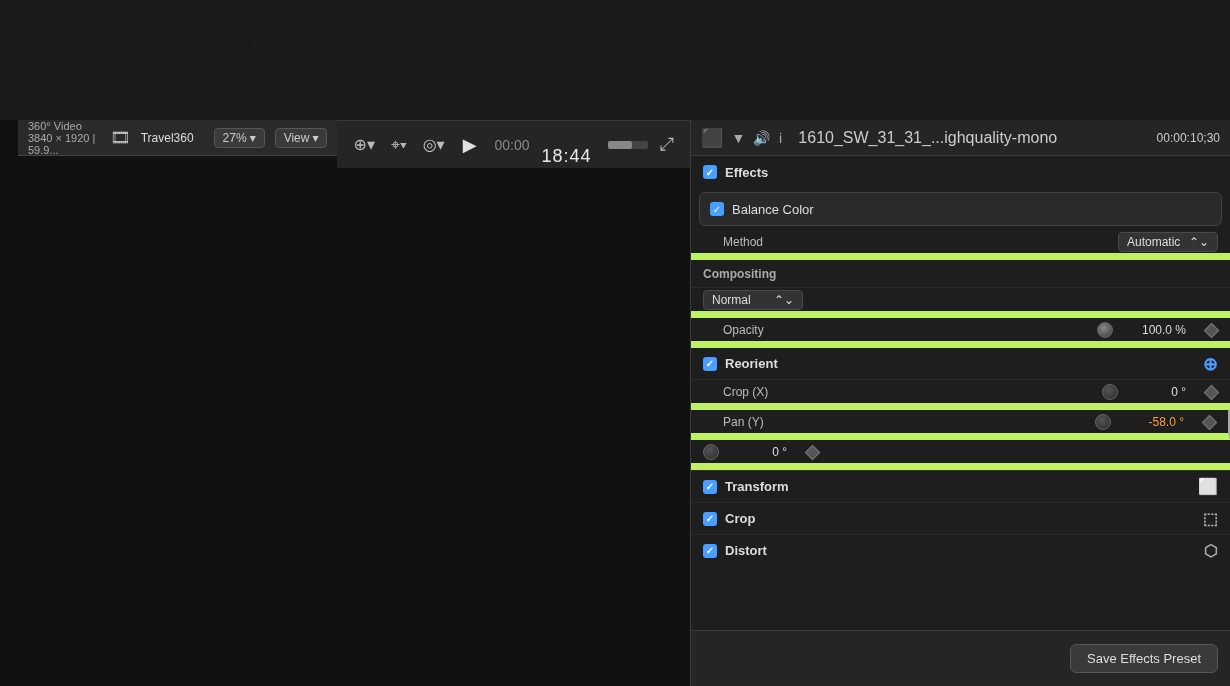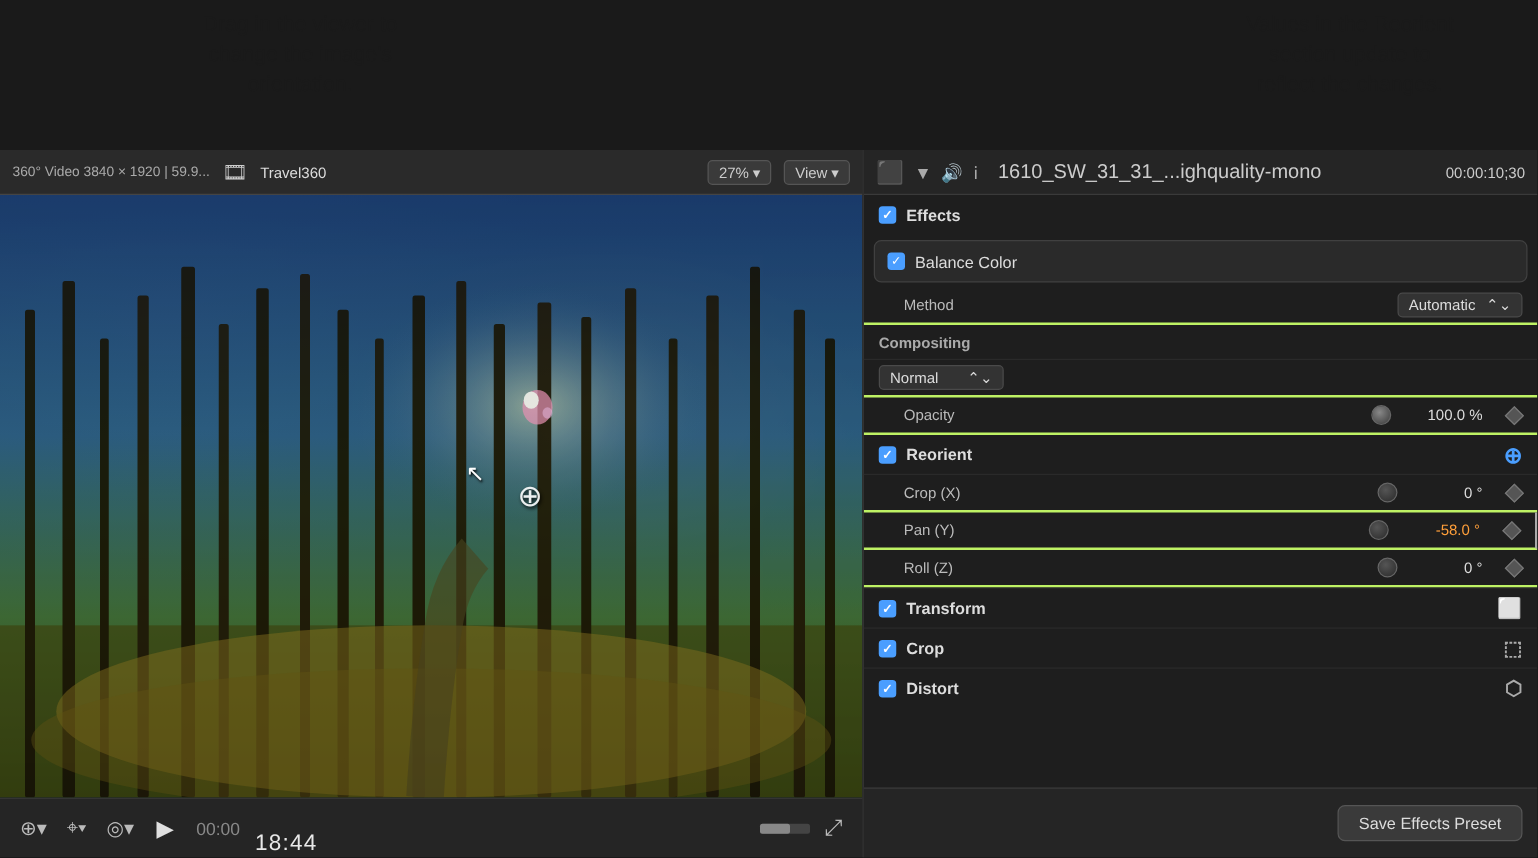--- a/index.html
+++ b/index.html
@@ -41,21 +41,21 @@
 
     
     .viewer-panel {
       position: absolute;
       top: 120px;
       left: 0;
       width: 690px;
       bottom: 0;
       background: #111;
       display: flex;
-      flex-direction: column;
+      padding-left: 18px;
     }
 
     
     .viewer-toolbar {
       height: 36px;
       background: #2a2a2a;
       border-bottom: 1px solid #444;
       display: flex;
       align-items: center;
       padding: 0 10px;
@@ -229,21 +229,21 @@
       color: #ddd;
     }
 
     .property-row {
       height: 30px;
       display: flex;
       align-items: center;
       padding: 0 12px;
       font-size: 12px;
       color: #bbb;
-      border-bottom: 2px solid #bef264;
+      border-bottom: 7px solid #bef264;
     }
     .property-label {
       flex: 1;
       color: #bbb;
     }
     .property-label.indent {
       padding-left: 20px;
     }
     .property-control {
       display: flex;
@@ -530,21 +530,20 @@
     <div class="property-row" style="border-right: 2px solid #aaa;">
       <span class="property-label indent">Pan (Y)</span>
       <div class="property-control">
         <div class="slider-knob"></div>
         <span style="color:#ff9f3a;font-size:12px;min-width:55px;text-align:right;">-58.0 °</span>
         <div class="diamond-btn"></div>
       </div>
     </div>
 
     <div class="property-row">
-      <span class="property-label indent">Roll (Z)</span>
       <div class="property-control">
         <div class="slider-knob"></div>
         <span style="color:#ddd;font-size:12px;min-width:50px;text-align:right;">0 °</span>
         <div class="diamond-btn"></div>
       </div>
     </div>
 
     <div class="section-header" style="border-top: 1px solid #2a2a2a;">
       <div class="checkbox">
         <span class="checkbox-check">✓</span>

